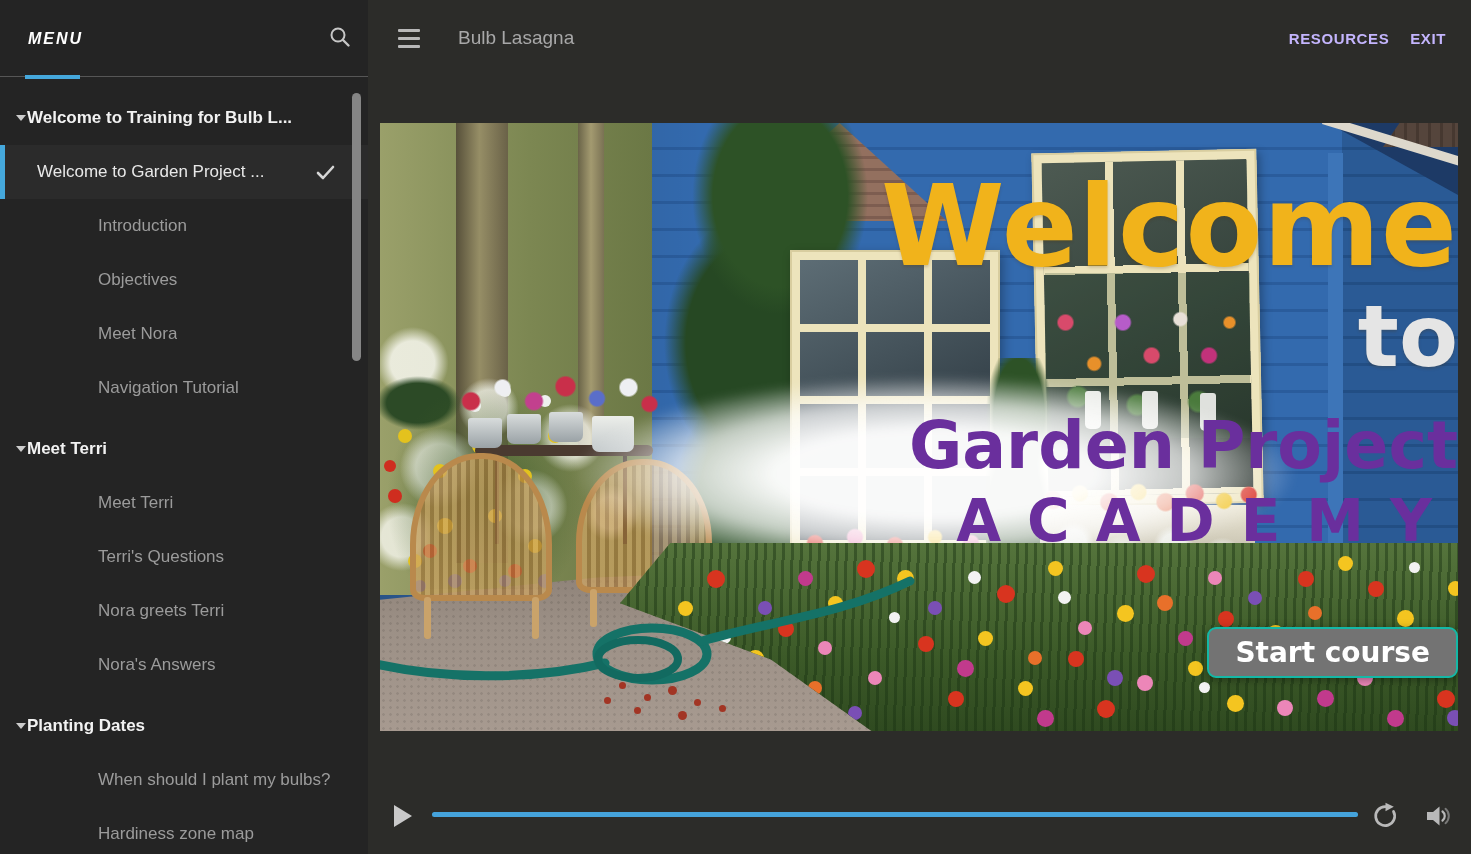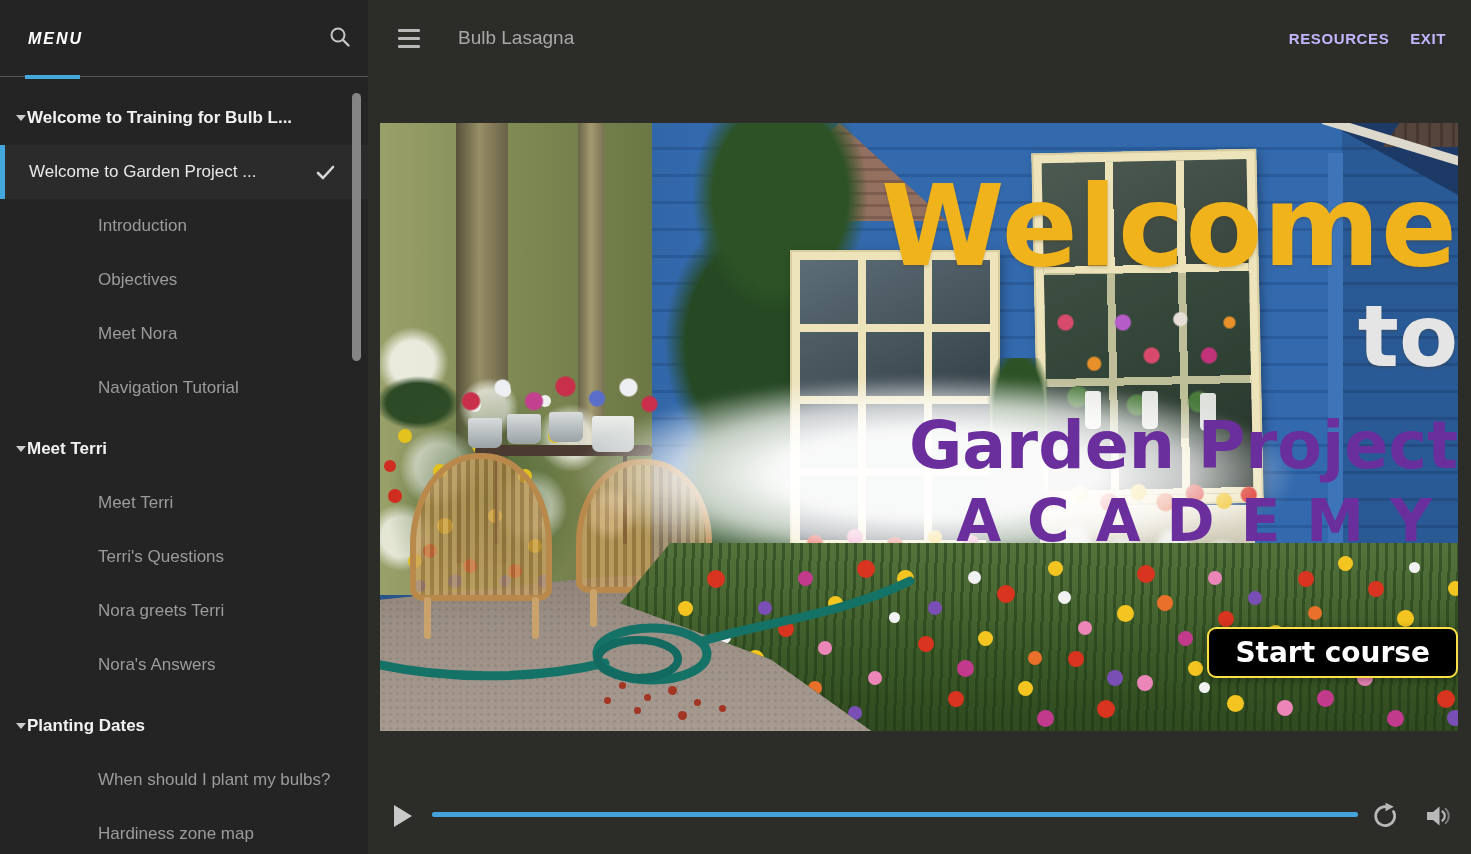--- a/index.html
+++ b/index.html
@@ -16,21 +16,21 @@
   .sb-search{position:absolute;right:17px;top:26px;width:22px;height:22px;cursor:pointer;}
   .sb-list{position:absolute;left:0;top:78px;width:368px;height:776px;padding-top:13px;overflow:hidden;}
   .row{height:54px;display:flex;align-items:center;white-space:nowrap;cursor:pointer;}
   .row.section{padding-left:16px;gap:1px;}
   .row.section .sec-label{font-size:17px;font-weight:bold;color:#f2f2f2;overflow:hidden;text-overflow:ellipsis;max-width:300px;}
   .row.section{margin-top:0;}
   .row.section.spaced{margin-top:7px;}
   .caret{width:0;height:0;border-left:5px solid transparent;border-right:5px solid transparent;border-top:6px solid #cccccc;flex:0 0 auto;}
   .row.item{padding-left:98px;color:#9b9b9b;font-size:17px;position:relative;}
   .row.item .item-label{overflow:hidden;text-overflow:ellipsis;max-width:255px;}
-  .row.item.active{background:#2b2b2b;border-left:5px solid #45a8dc;padding-left:24px;color:#e8e8e8;}
+  .row.item.active{background:#2b2b2b;border-left:5px solid #45a8dc;padding-left:32px;color:#e8e8e8;}
   .check{position:absolute;right:33px;top:20px;width:19px;height:15px;}
   .sb-scrollbar{position:absolute;left:352px;top:93px;width:9px;height:268px;border-radius:5px;background:#858585;}
 
   
   .main{position:absolute;left:368px;top:0;width:1103px;height:854px;background:#2c2c29;}
   .topbar{position:relative;height:77px;}
   .hamburger{position:absolute;left:30px;top:29px;width:22px;height:19px;display:flex;flex-direction:column;justify-content:space-between;cursor:pointer;}
   .hamburger i{display:block;height:3px;background:#b8b8b8;border-radius:1px;}
   .course-title{position:absolute;left:90px;top:27px;font-size:19px;color:#a8a8a8;}
   .topnav{position:absolute;right:25px;top:30px;display:flex;gap:21px;}
@@ -173,21 +173,21 @@
   .petals{left:0;top:0;width:5px;height:5px;border-radius:50%;background:transparent;box-shadow:240px 560px 0 1px #a23524,265px 572px 0 1px #a23524,290px 565px 0 2px #a23524,315px 577px 0 1px #a23524,255px 585px 0 1px #a23524,300px 590px 0 2px #a23524,340px 583px 0 1px #a23524,225px 575px 0 1px #a23524;}
   .hose{left:0;top:0;width:1078px;height:608px;}
 
   
   .overlay{position:absolute;inset:0;display:flex;flex-direction:column;align-items:flex-end;text-align:center;z-index:10;}
   .w1{margin-top:50px;font-family:"DejaVu Sans",sans-serif;font-weight:bold;font-size:112px;line-height:.95;color:#f1b31b;letter-spacing:1px;text-shadow:0 2px 3px rgba(80,50,0,.22);}
   .w2{margin-top:14px;font-family:"DejaVu Sans",sans-serif;font-weight:bold;font-size:86px;line-height:1;color:#e5e5e5;text-shadow:0 2px 3px rgba(80,50,0,.22);}
   .gp{margin-top:34px;font-family:"DejaVu Sans",sans-serif;font-weight:bold;font-size:65px;line-height:1;color:#6a2f9d;}
   .acad{margin-top:10px;font-family:"DejaVu Sans",sans-serif;font-weight:bold;font-size:58px;line-height:1.15;color:#6a2f9d;letter-spacing:26px;padding-left:26px;}
   .start{margin-top:72px;font-family:"DejaVu Sans",sans-serif;font-weight:bold;font-size:28px;color:#ffffff;
-    background:#000000;border:2px solid #fde047;border-radius:9px;padding:7px 26px;cursor:pointer;
+    background:#737373;border:2px solid #14b8a6;border-radius:9px;padding:7px 26px;cursor:pointer;
     box-shadow:0 2px 8px rgba(0,0,0,.35);}
 
   
   .play{position:absolute;left:26px;top:805px;width:0;height:0;cursor:pointer;
     border-top:11px solid transparent;border-bottom:11px solid transparent;border-left:18px solid #c9c9c9;}
   .seek{position:absolute;left:64px;top:812px;width:926px;height:5px;border-radius:3px;background:#1f4f66;cursor:pointer;}
   .seek .fill{height:100%;width:100%;border-radius:3px;background:#45a3db;}
   .replay{position:absolute;left:1004px;top:802px;width:28px;height:28px;cursor:pointer;}
   .vol{position:absolute;left:1058px;top:805px;width:26px;height:22px;cursor:pointer;}
 </style>

